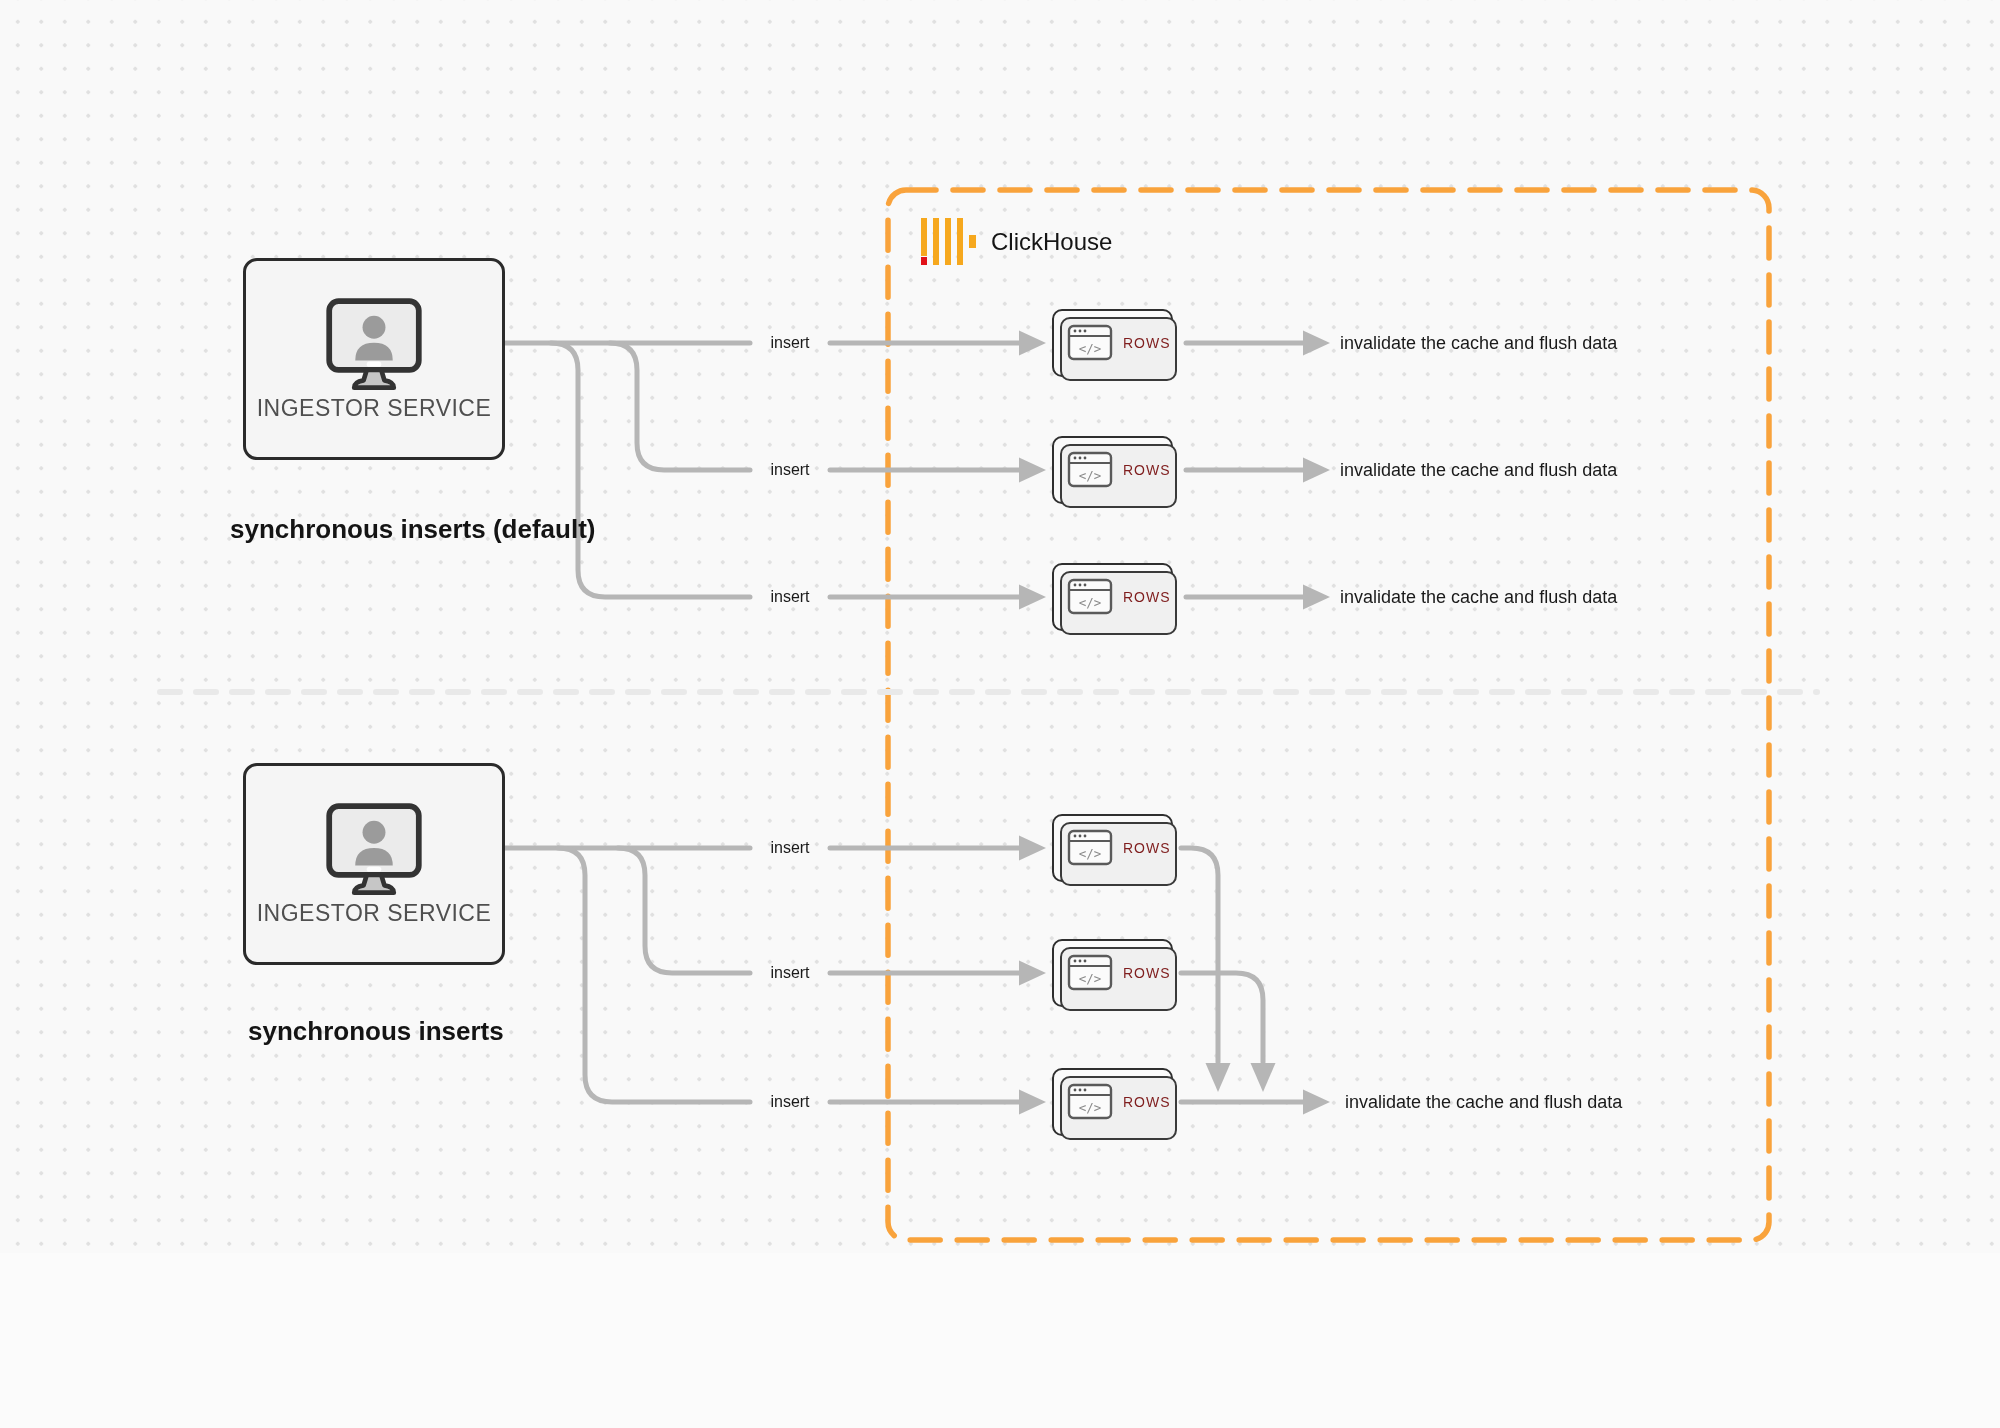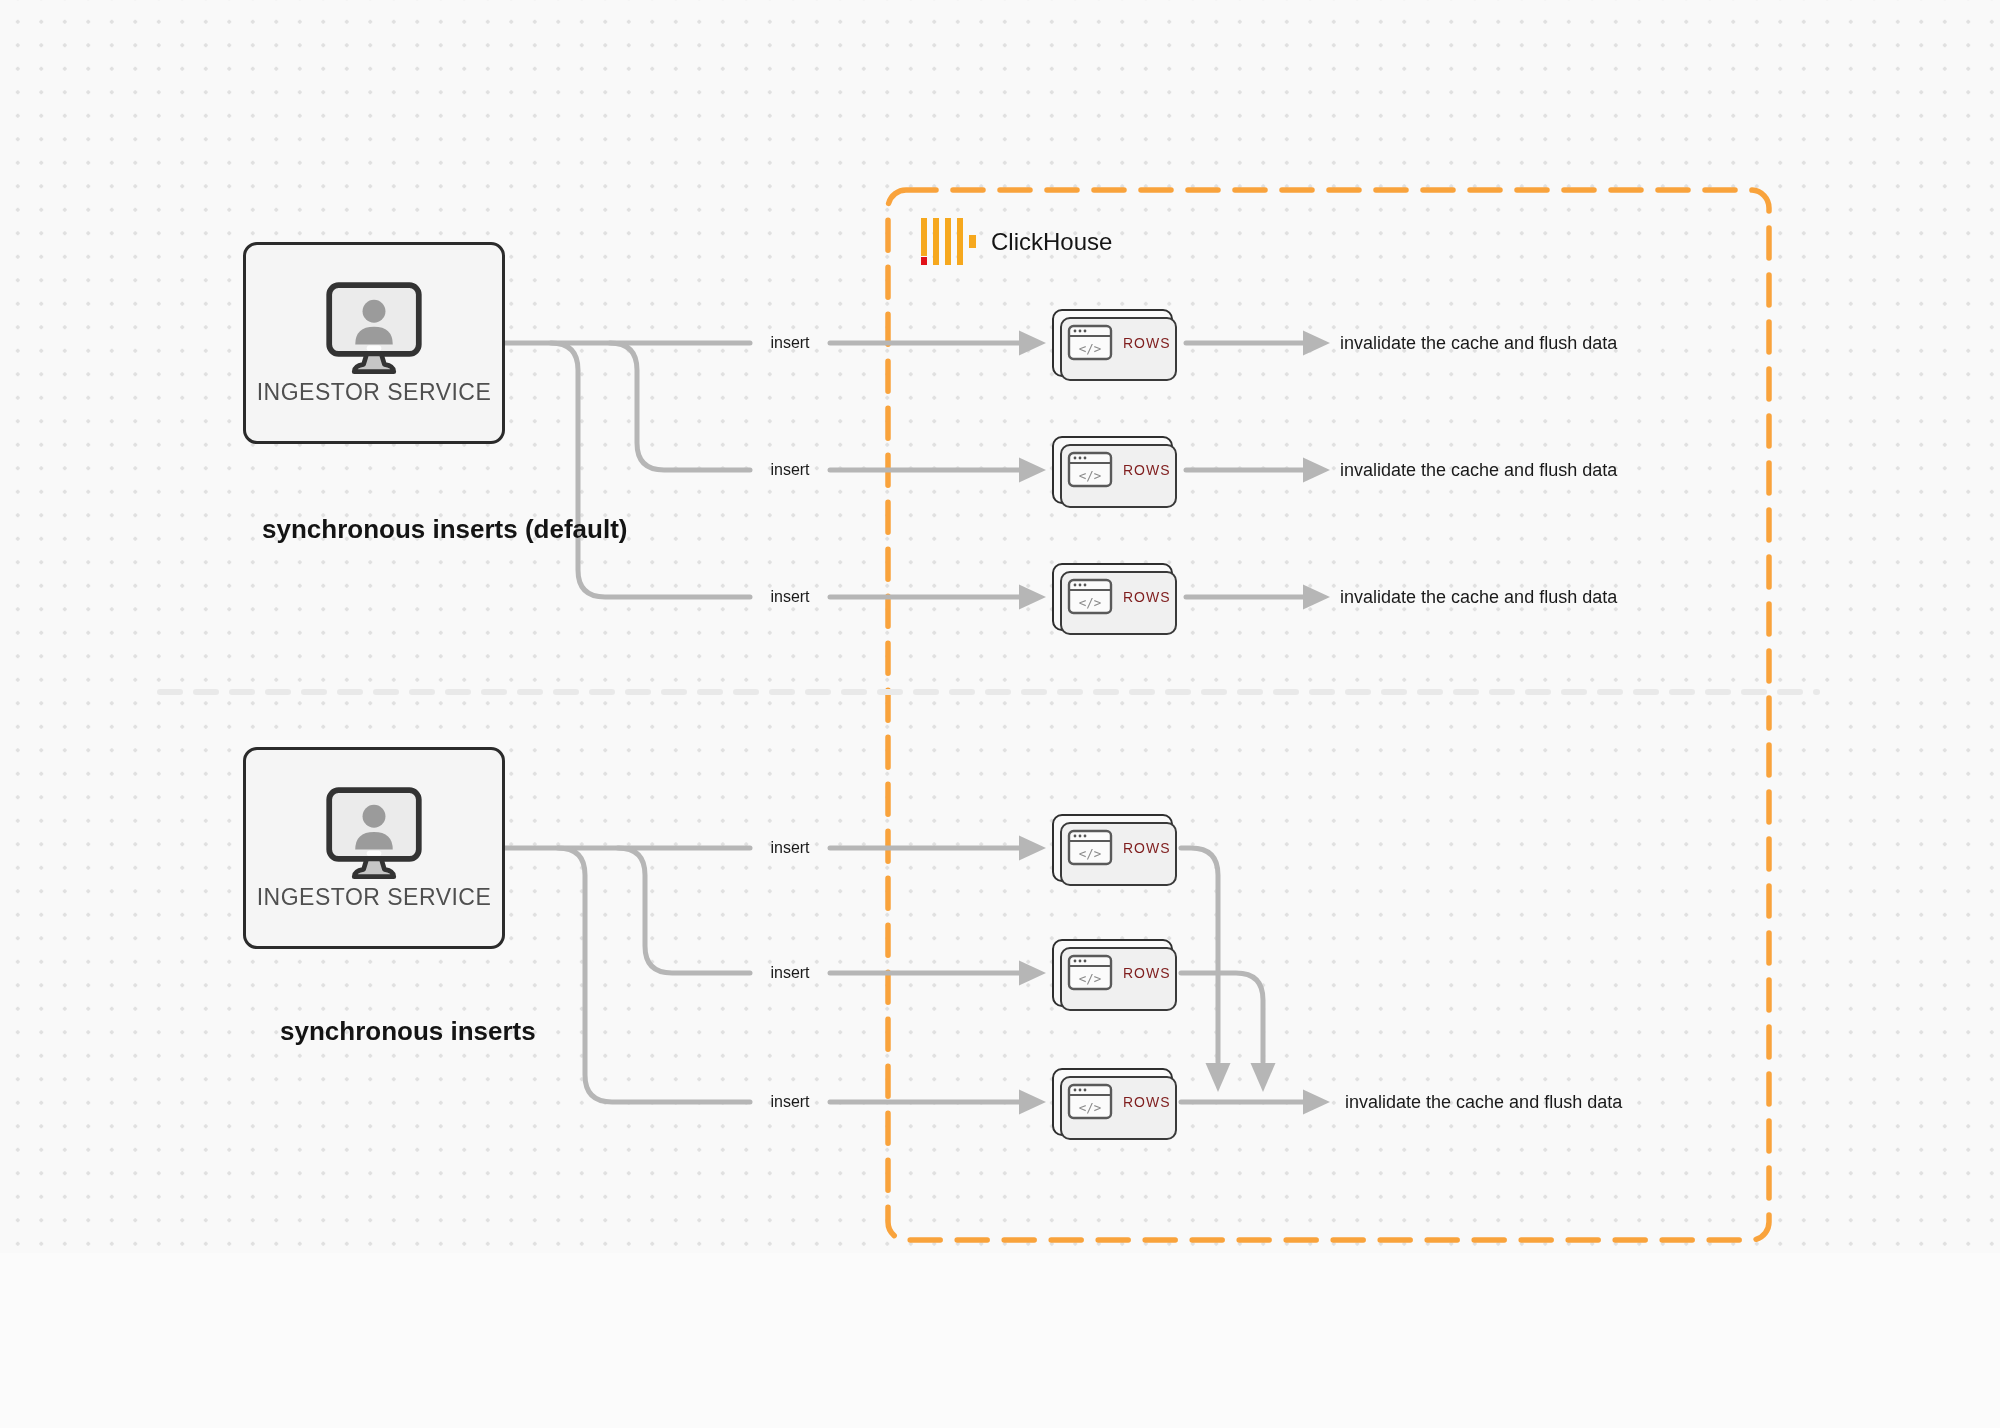--- a/index.html
+++ b/index.html
@@ -26,28 +26,29 @@
 
   
   .svc-box{
     width:262px;height:202px;
     background:#f5f5f5;
     border:3.5px solid #2b2b2b;
     border-radius:14px;
     box-sizing:border-box;
     display:flex;flex-direction:column;align-items:center;justify-content:center;
     gap:0;
+    margin-top:16px;
   }
   .svc-label{
     font-size:23px;color:#4f4f4f;letter-spacing:0.5px;white-space:nowrap;
   }
 
   
   .caption{
-    font-size:26px;font-weight:bold;color:#141414;white-space:nowrap;margin-left:32px;
+    font-size:26px;font-weight:bold;color:#141414;white-space:nowrap;
   }
 
   
   .insert-label{
     font-size:16px;color:#1a1a1a;white-space:nowrap;
     transform:translate(-50%,-50%);
   }
 
   
   .outcome-label{

